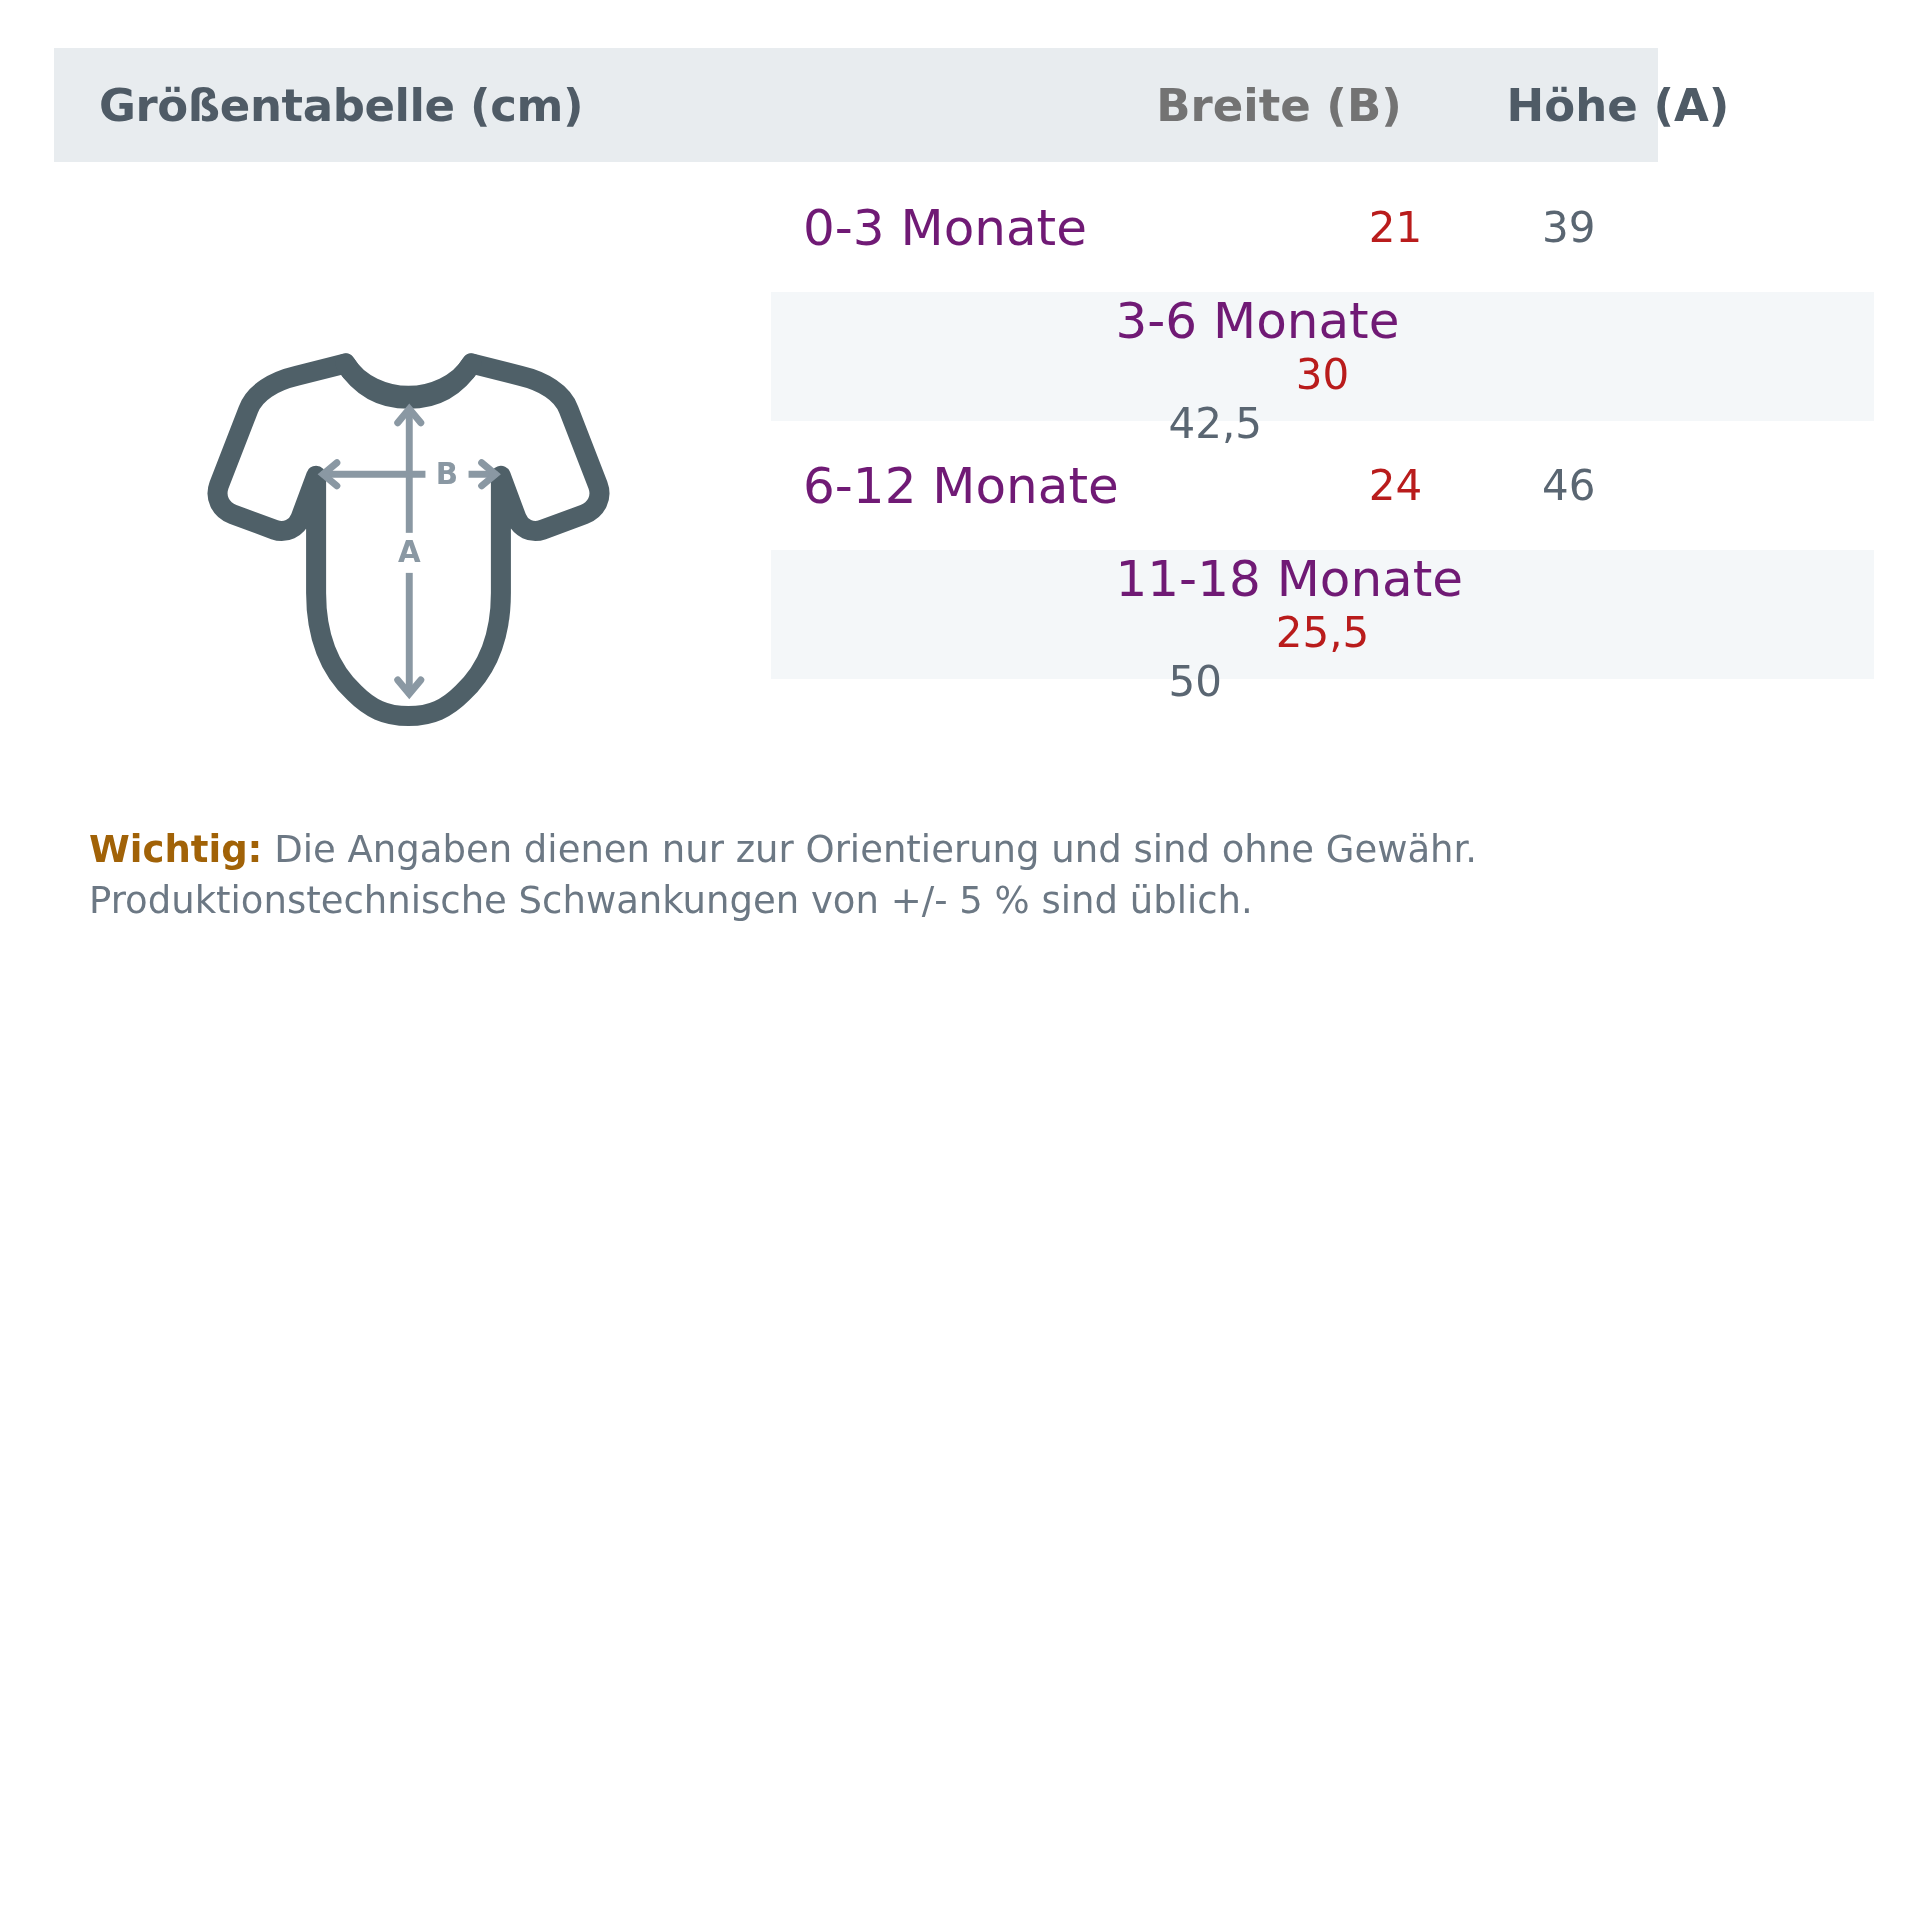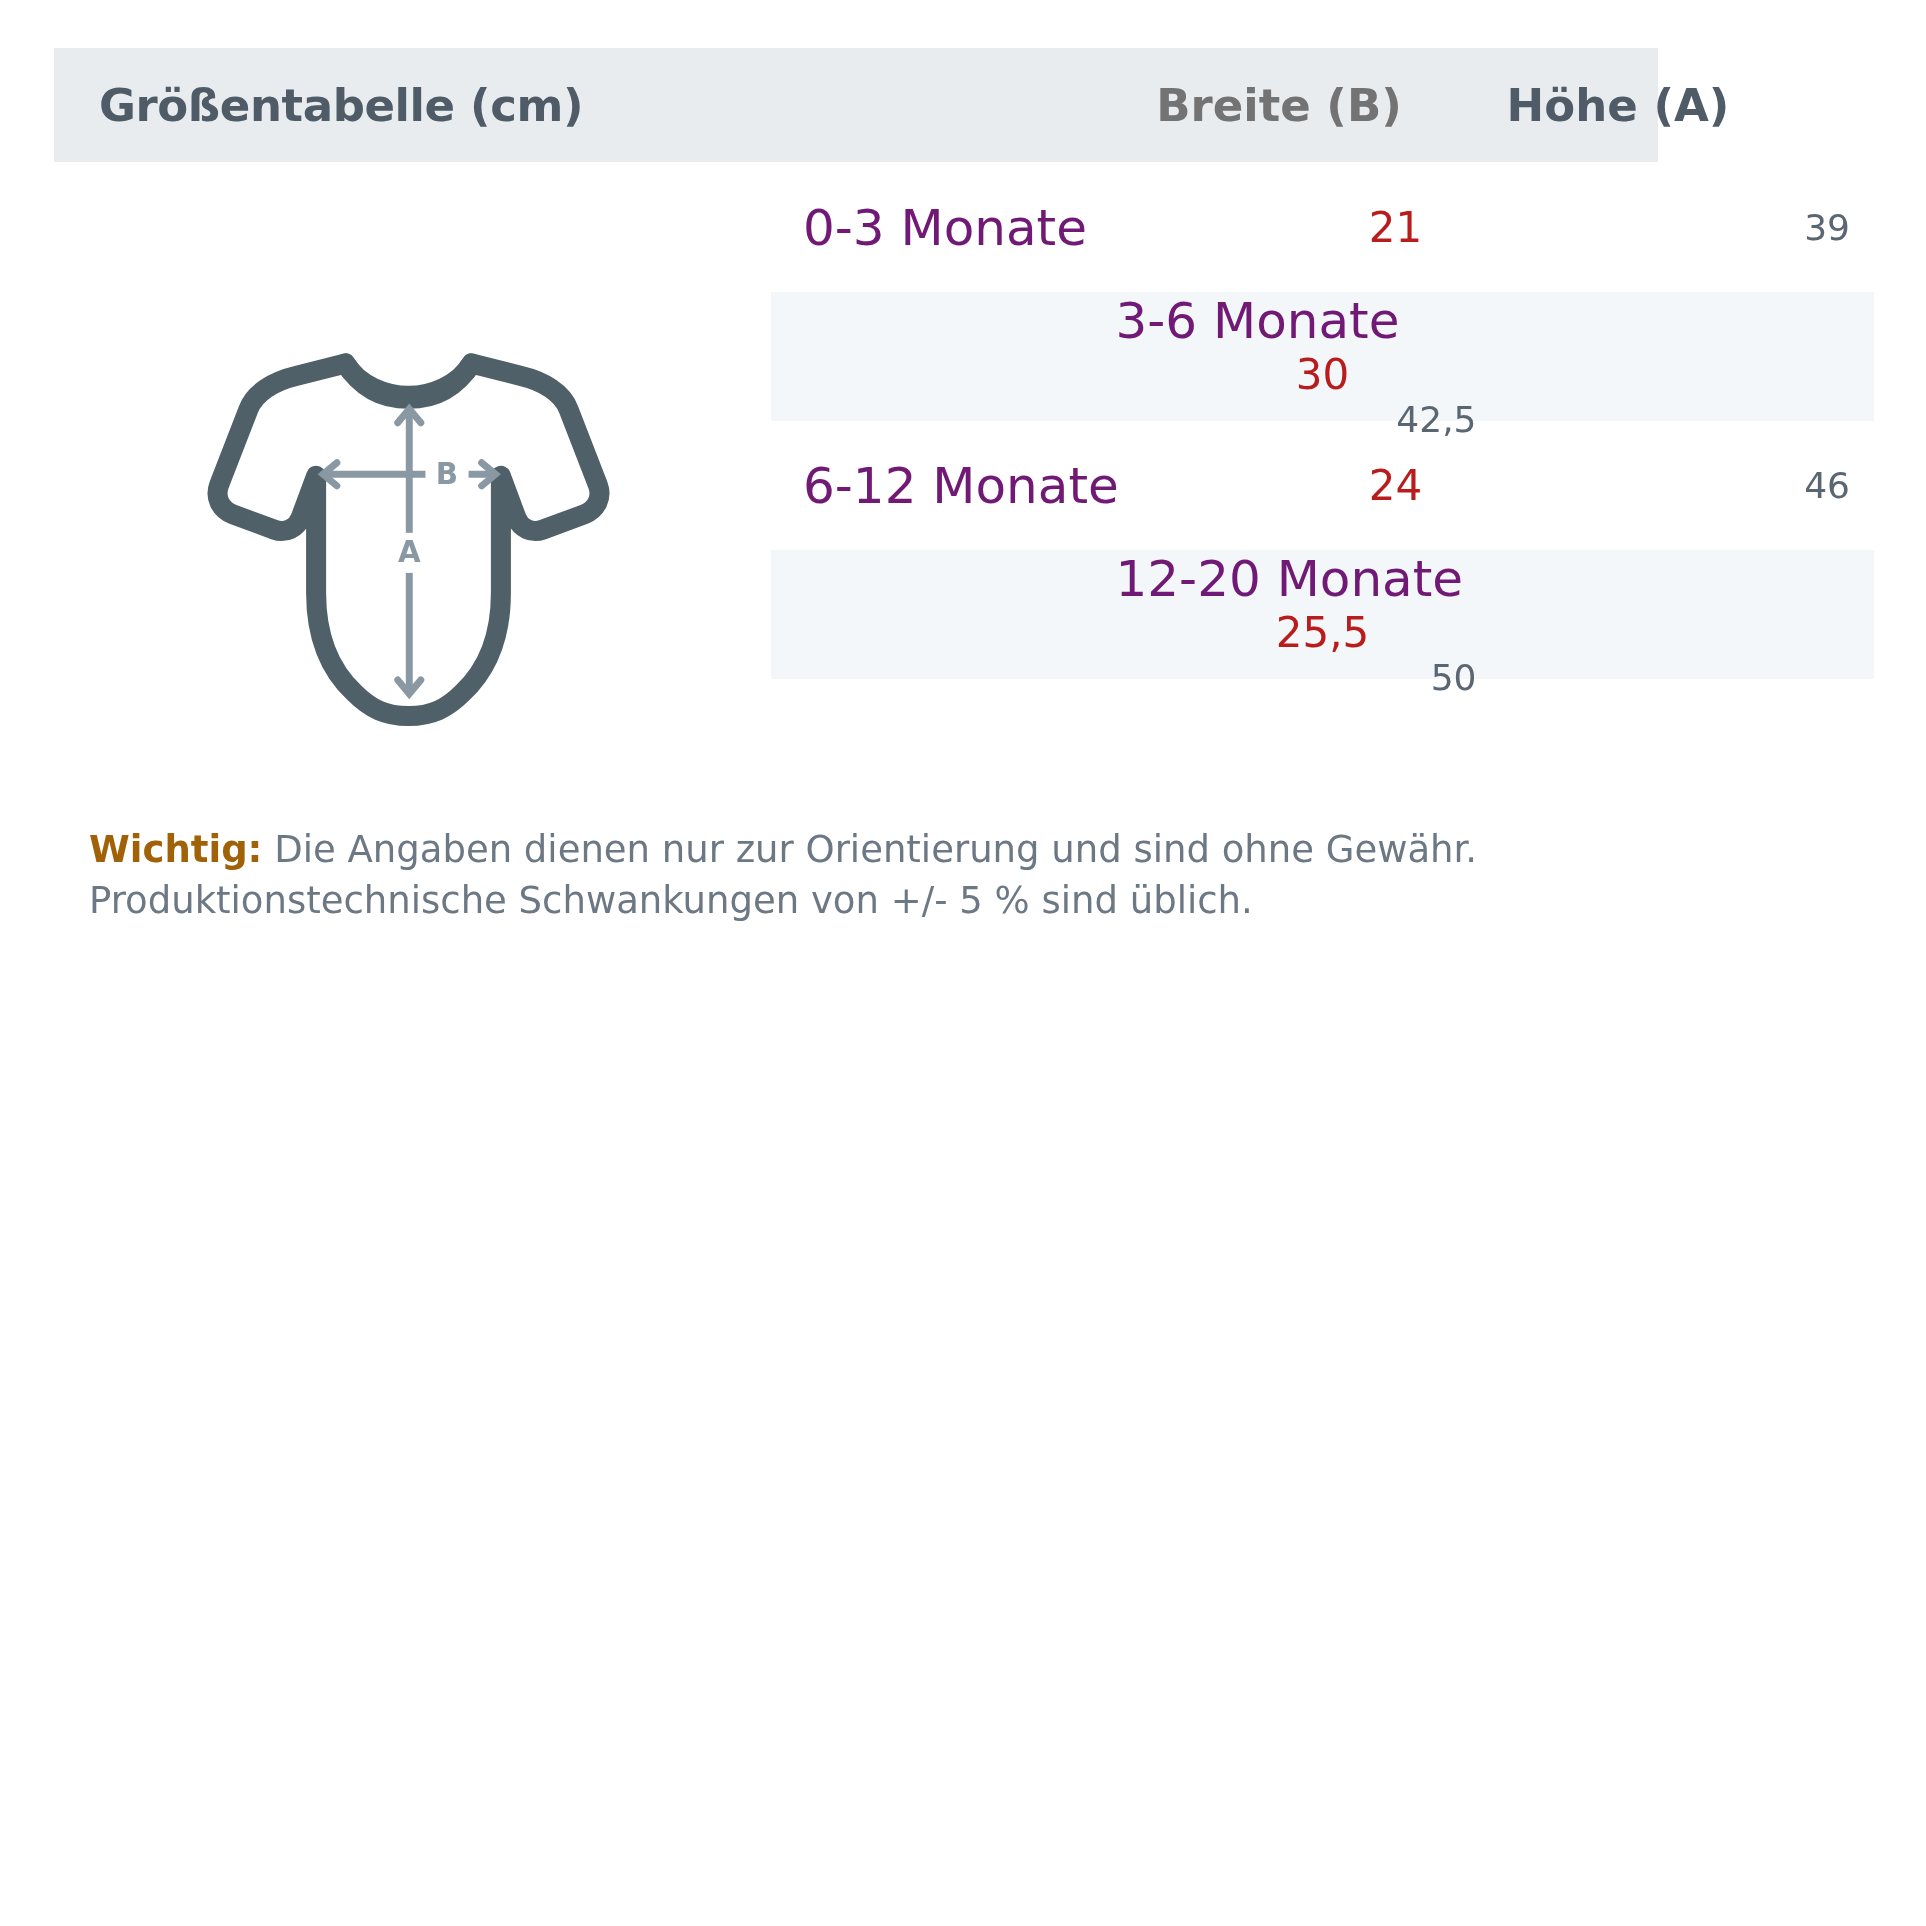--- a/index.html
+++ b/index.html
@@ -94,22 +94,22 @@
     white-space: nowrap;
   }
   .cell-b {
     width: 293px;
     text-align: center;
     font-size: 42px;
     color: #b91c1c;
   }
   .cell-a {
     width: 308px;
-    text-align: right;
-    font-size: 36px;
+    text-align: left;
+    font-size: 42px;
     color: #5a6672;
   }
 
   
   .diagram {
     position: absolute;
     left: 139px;
     top: 231px;
     width: 539px;
     height: 539px;
@@ -208,21 +208,21 @@
       <div class="cell-a">42,5</div>
     </div>
 
     <div class="row">
       <div class="cell-size">6-12 Monate</div>
       <div class="cell-b">24</div>
       <div class="cell-a">46</div>
     </div>
 
     <div class="row alt">
-      <div class="cell-size">12-20 Monate</div>
+      <div class="cell-size">11-18 Monate</div>
       <div class="cell-b">25,5</div>
       <div class="cell-a">50</div>
     </div>
 
   </div>
 
   <div class="note">
     <b>Wichtig:</b><span> Die Angaben dienen nur zur Orientierung und sind ohne Gewähr.</span><br>
     <span>Produktionstechnische Schwankungen von +/- 5 % sind üblich.</span>
   </div>

